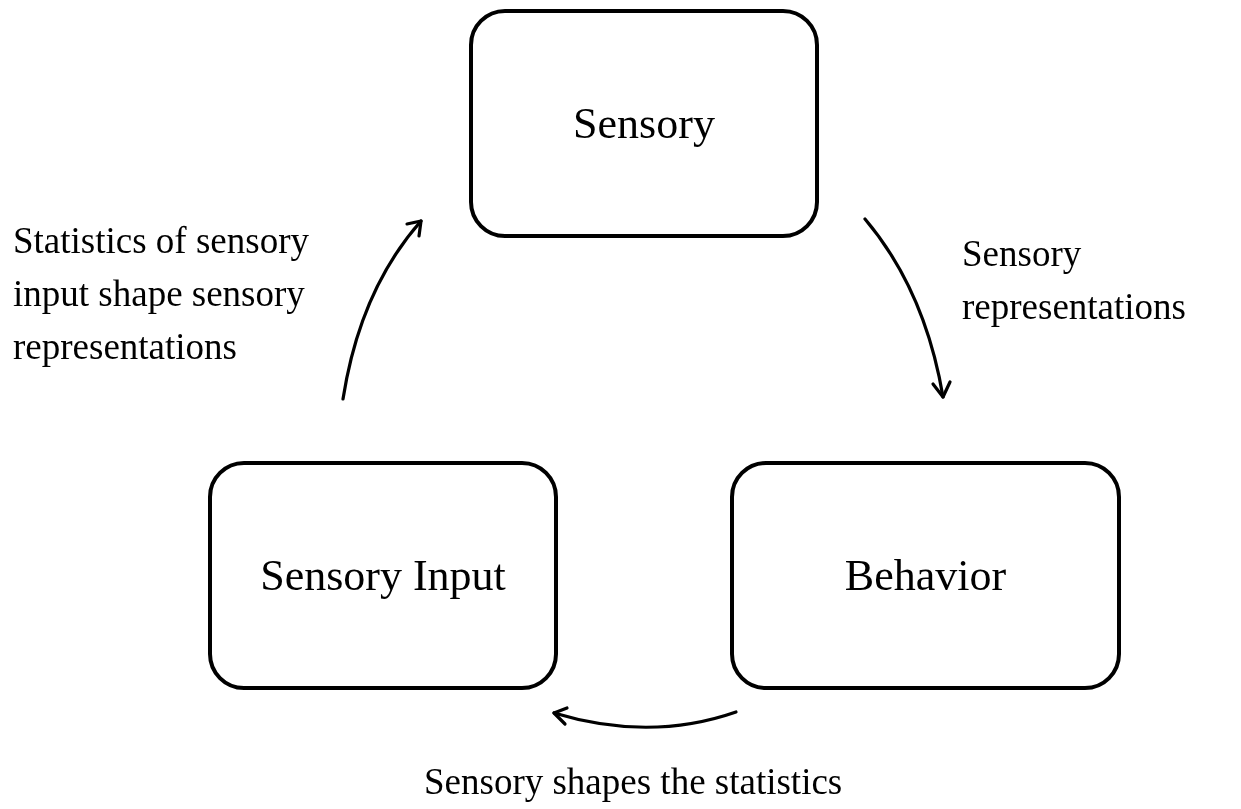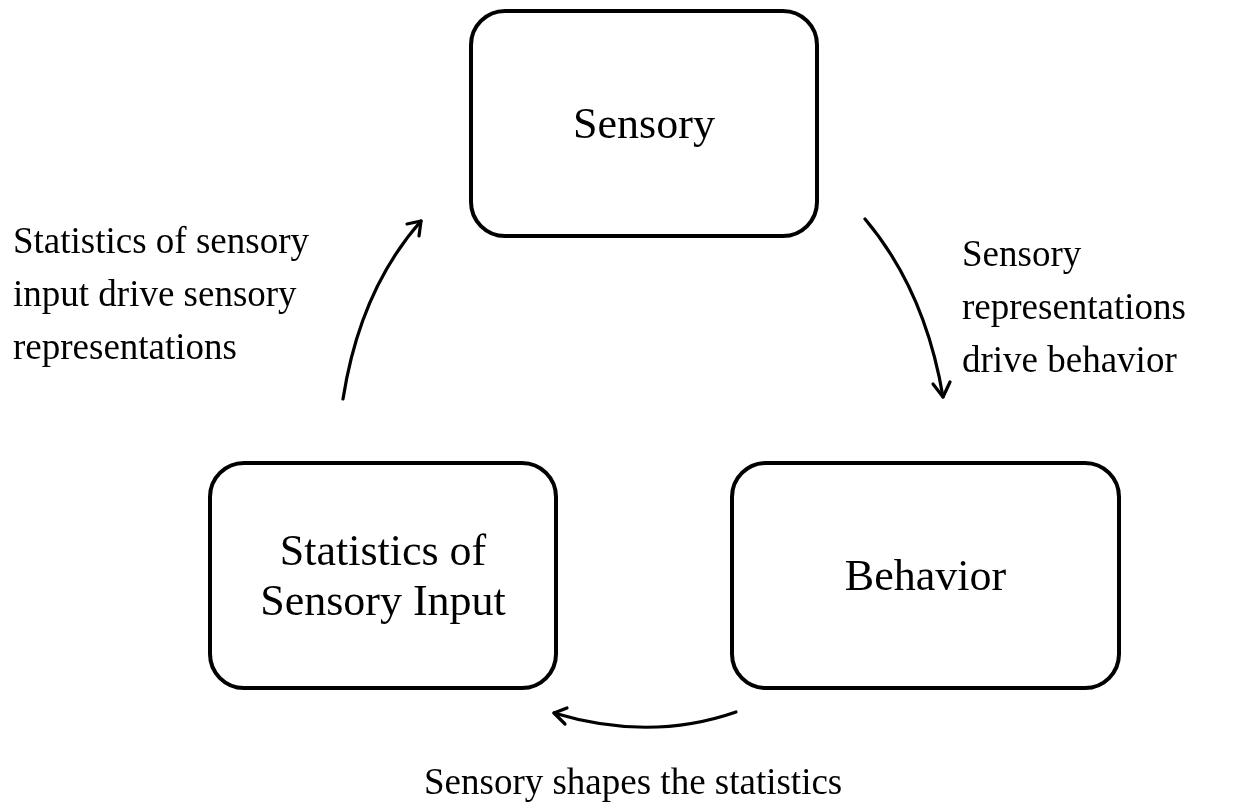--- a/index.html
+++ b/index.html
@@ -83,32 +83,30 @@
 </div>
 
 <div class="box" id="box-right">
   <div>
     <span class="line">Behavior</span>
   </div>
 </div>
 
 <div class="box" id="box-left">
   <div>
-    <span class="line">Statistics of</span>
     <span class="line">Sensory Input</span>
   </div>
 </div>
 
 <div class="label" id="label-left">
   <span class="line">Statistics of sensory</span>
-  <span class="line">input drive sensory</span>
+  <span class="line">input shape sensory</span>
   <span class="line">representations</span>
 </div>
 
 <div class="label" id="label-right">
   <span class="line">Sensory</span>
   <span class="line">representations</span>
-  <span class="line">drive behavior</span>
 </div>
 
 <div class="label" id="label-bottom">
   <span class="line">Sensory shapes the statistics</span>
 </div>
 
 </body></html>

